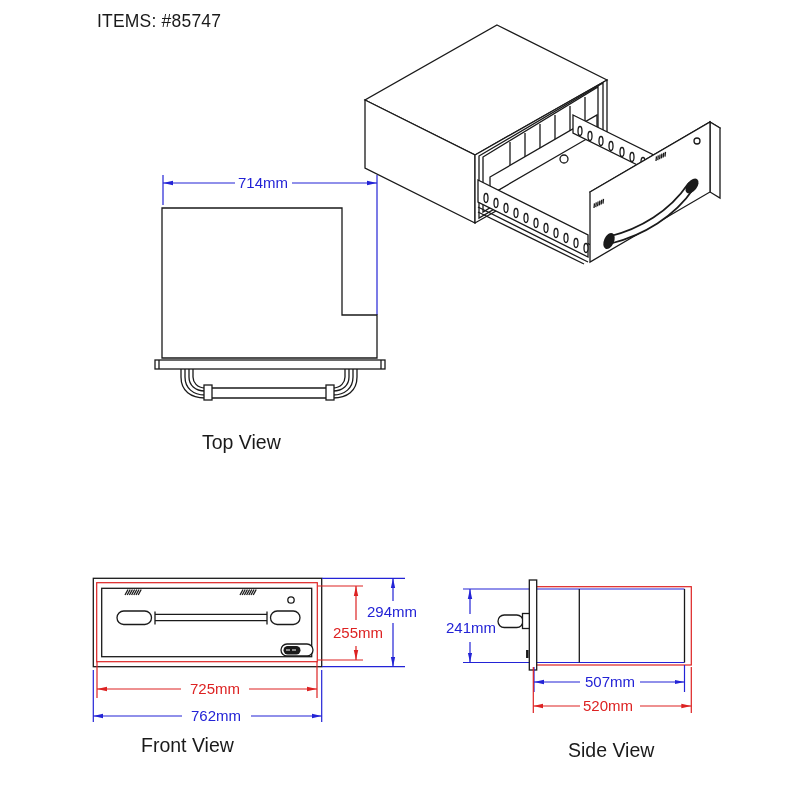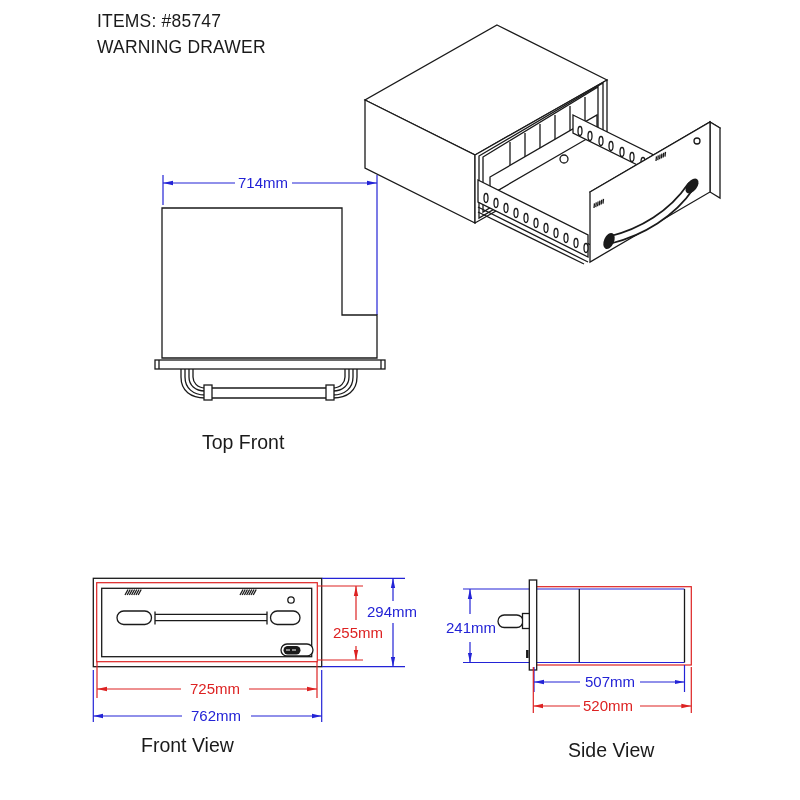--- a/index.html
+++ b/index.html
@@ -16,21 +16,20 @@
   .kw{stroke:#1a1a1a;fill:#ffffff;stroke-width:1.3;}
   .tb{fill:#2323d6;}
   .tr{fill:#dd2222;}
 </style>
 </head>
 <body>
 
 <div id="page">
 
   <div class="abs hdr" style="left:97px;top:11px;">ITEMS: #85747</div>
-  <div class="abs hdr" style="left:97px;top:37px;">WARNING DRAWER</div>
 
   <svg style="left:350px;top:10px;" width="420" height="300" viewBox="0 0 420 300">
 
     <g>
       <polygon class="kw" points="147,15 257,70 125,145 15,90"></polygon>
       <polygon class="kw" points="15,90 125,145 125,213 15,158"></polygon>
       <polygon class="kw" points="125,145 257,70 257,138 125,213"></polygon>
       <polygon class="kw" points="133,147 248,77 248,132 133,202"></polygon>
       <polygon class="k" points="129,146 253,73 253,135 129,208"></polygon>
     </g>
@@ -138,21 +137,21 @@
       <path d="M217,212 C217,226 207,233 193,233"></path>
       <path d="M213,212 C213,223 205,230 193,230"></path>
       <path d="M209,212 C209,220 203,226 193,226"></path>
       <path d="M205,212 C205,217 201,223 193,223"></path>
       <rect class="kw" x="64" y="220" width="8" height="15"></rect>
       <rect class="kw" x="186" y="220" width="8" height="15"></rect>
       <line x1="72" y1="223" x2="186" y2="223"></line>
       <line x1="72" y1="233" x2="186" y2="233"></line>
     </g>
   </svg>
-  <div class="abs viewlabel" style="left:202px;top:431px;">Top Front</div>
+  <div class="abs viewlabel" style="left:202px;top:431px;">Top View</div>
 
   <svg style="left:85px;top:570px;" width="330" height="215" viewBox="0 0 330 215">
     <defs>
       <marker id="mb2" markerWidth="12" markerHeight="8" refX="10" refY="3" orient="auto-start-reverse" markerUnits="userSpaceOnUse">
         <path d="M0,0.8 L10,3 L0,5.2 Z" fill="#2323d6"></path>
       </marker>
       <marker id="mr2" markerWidth="12" markerHeight="8" refX="10" refY="3" orient="auto-start-reverse" markerUnits="userSpaceOnUse">
         <path d="M0,0.8 L10,3 L0,5.2 Z" fill="#dd2222"></path>
       </marker>
     </defs>

